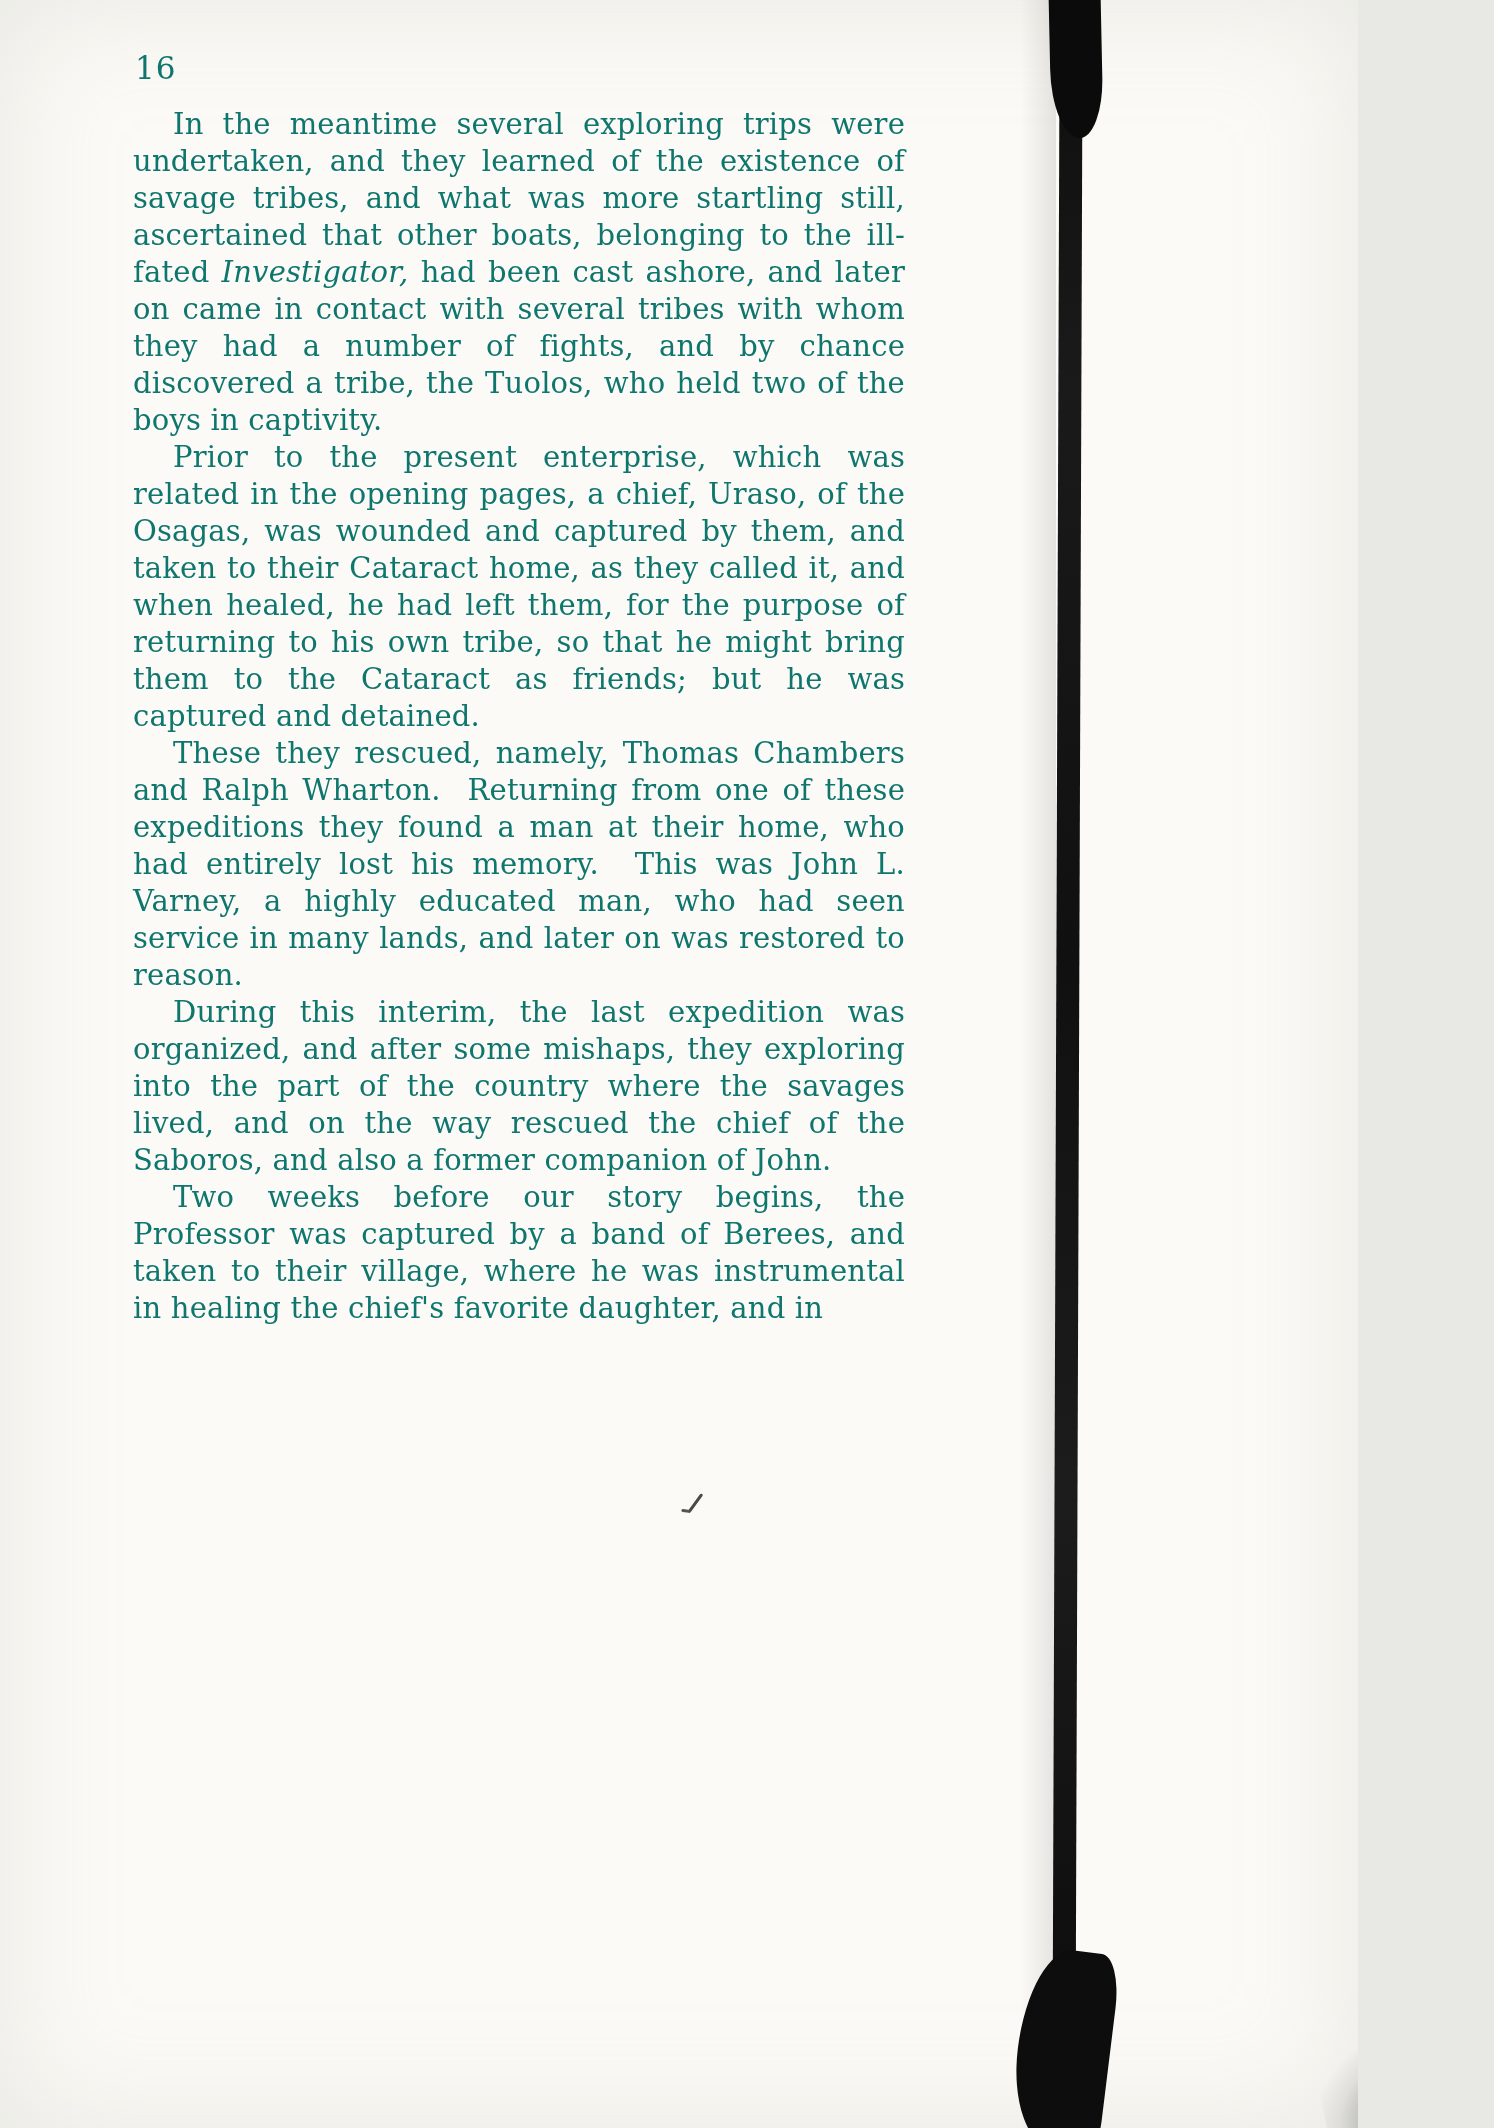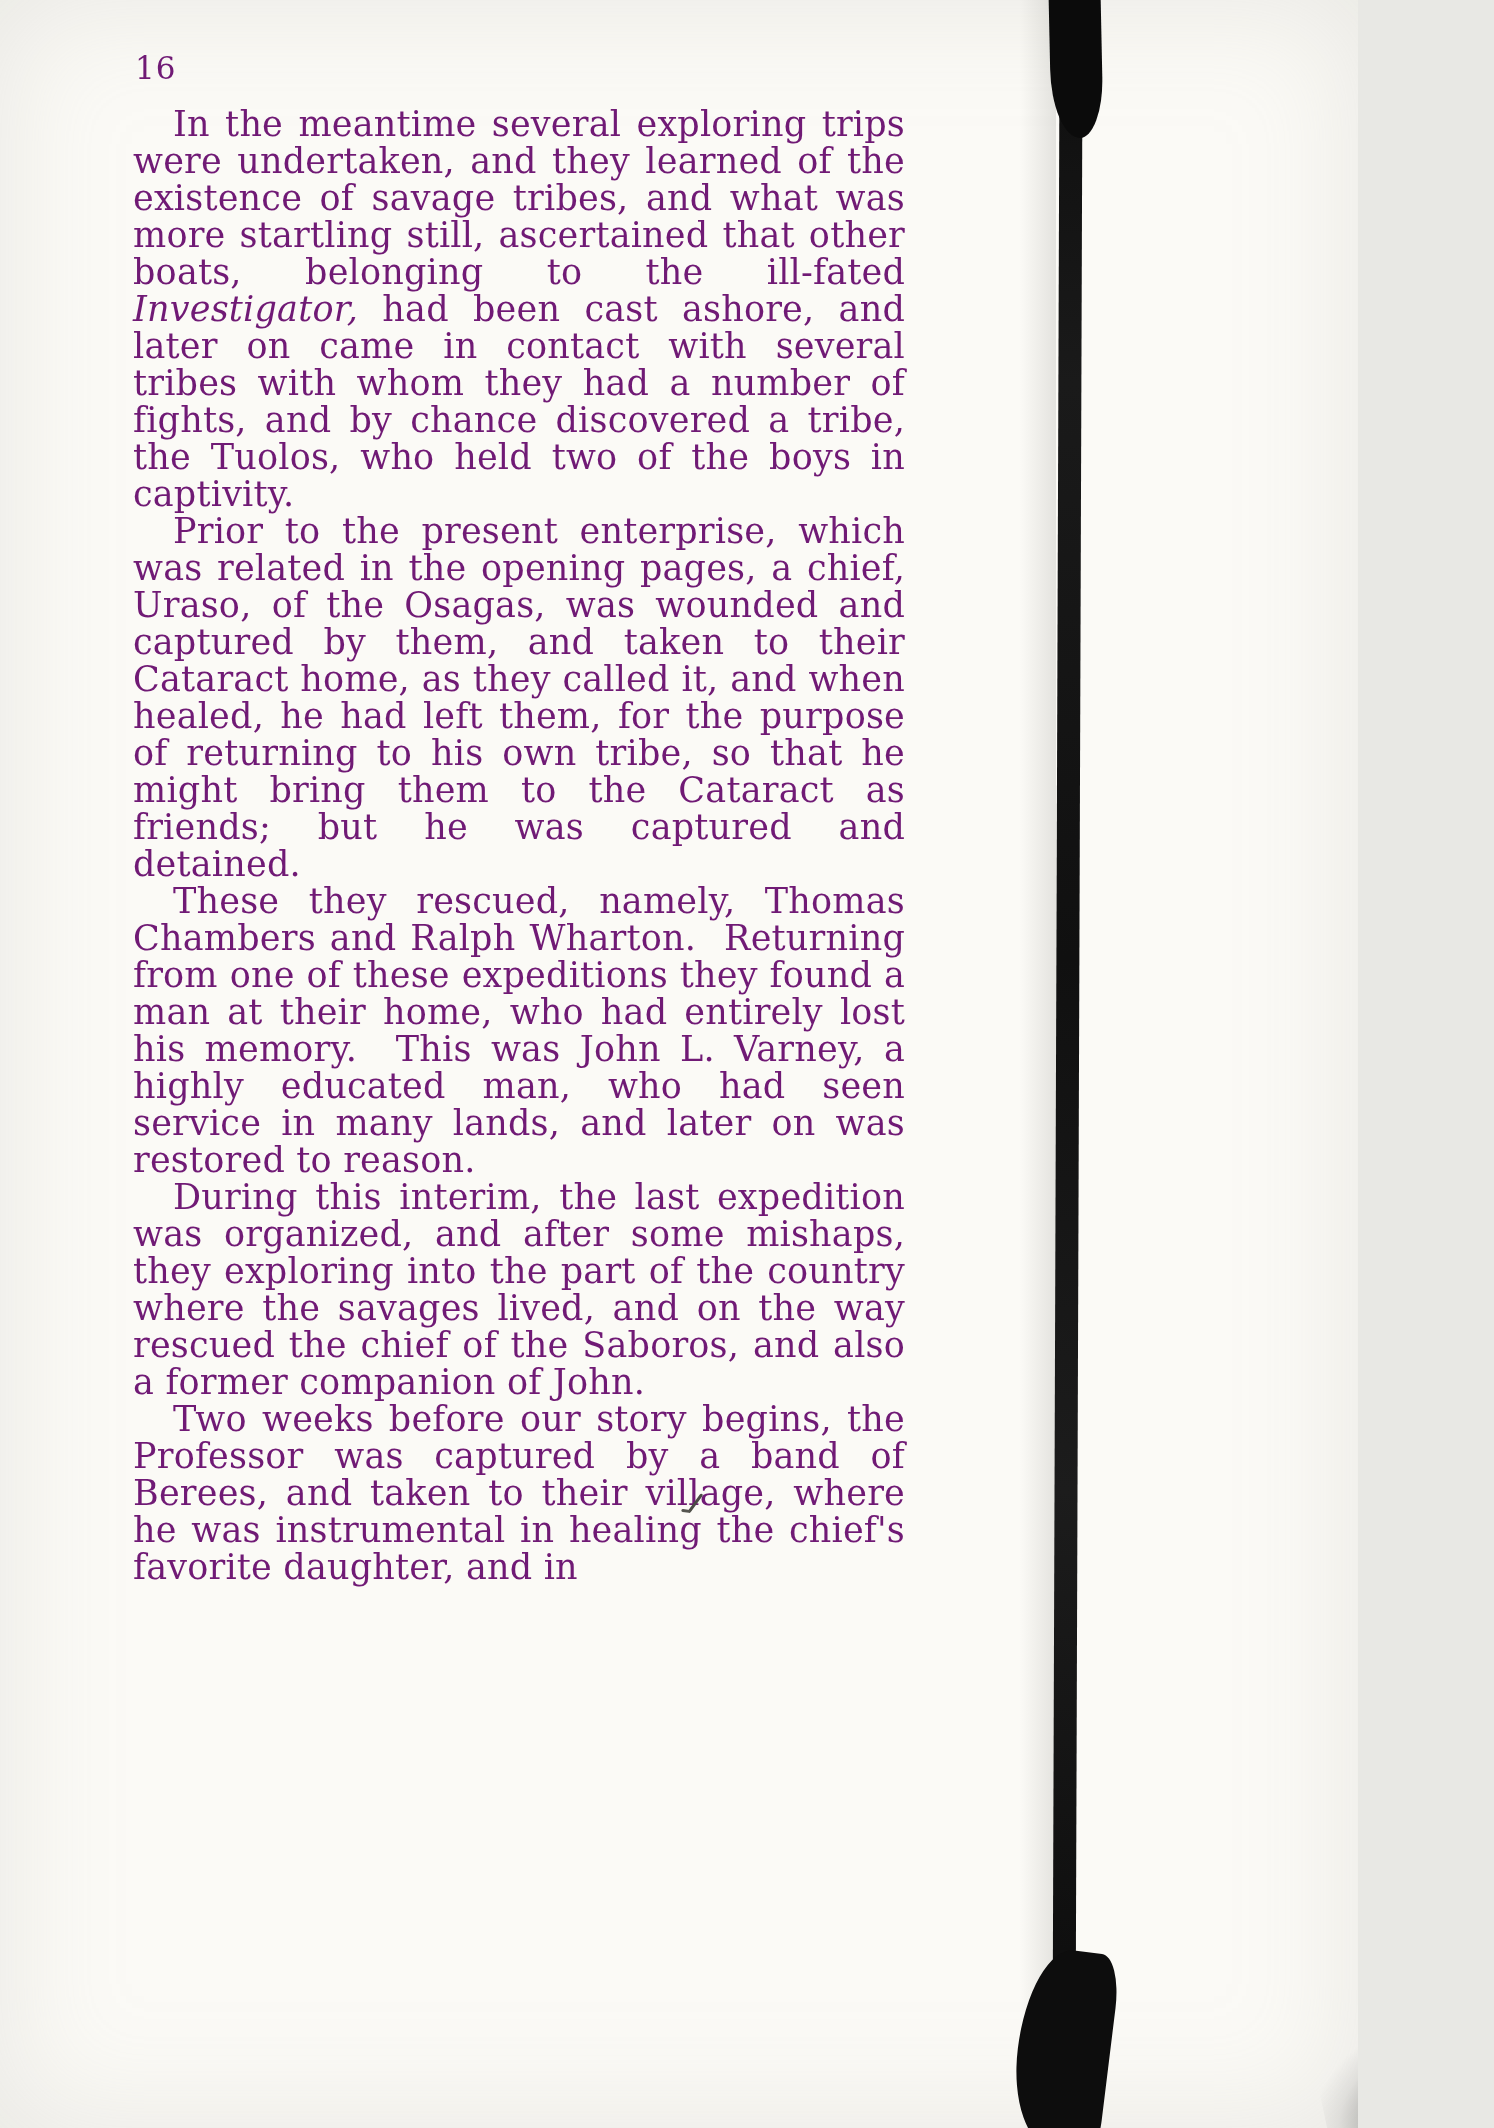--- a/index.html
+++ b/index.html
@@ -7,21 +7,21 @@
     padding: 0;
     background: #e8e8e4;
   }
   .scan-page {
     position: relative;
     width: 1358px;
     height: 2128px;
     background: #fbfaf6;
     overflow: hidden;
     font-family: "DejaVu Serif", "Liberation Serif", serif;
-    color: #701a75;
+    color: #0f766e;
     box-shadow: inset 0 0 120px rgba(180,180,170,0.25);
   }
   .header-row {
     position: absolute;
     left: 133px;
     top: 50px;
     width: 772px;
     height: 44px;
   }
   .page-number {
@@ -39,21 +39,21 @@
     text-align: center;
     font-size: 33px;
     letter-spacing: 3px;
     word-spacing: 22px;
   }
   .text-block {
     position: absolute;
     left: 133px;
     top: 106px;
     width: 772px;
-    font-size: 35px;
+    font-size: 29px;
     line-height: 37px;
     text-align: justify;
     letter-spacing: 0.2px;
   }
   .text-block p {
     margin: 0;
     text-indent: 40px;
     white-space: pre-wrap;
   }
   .book-title {

